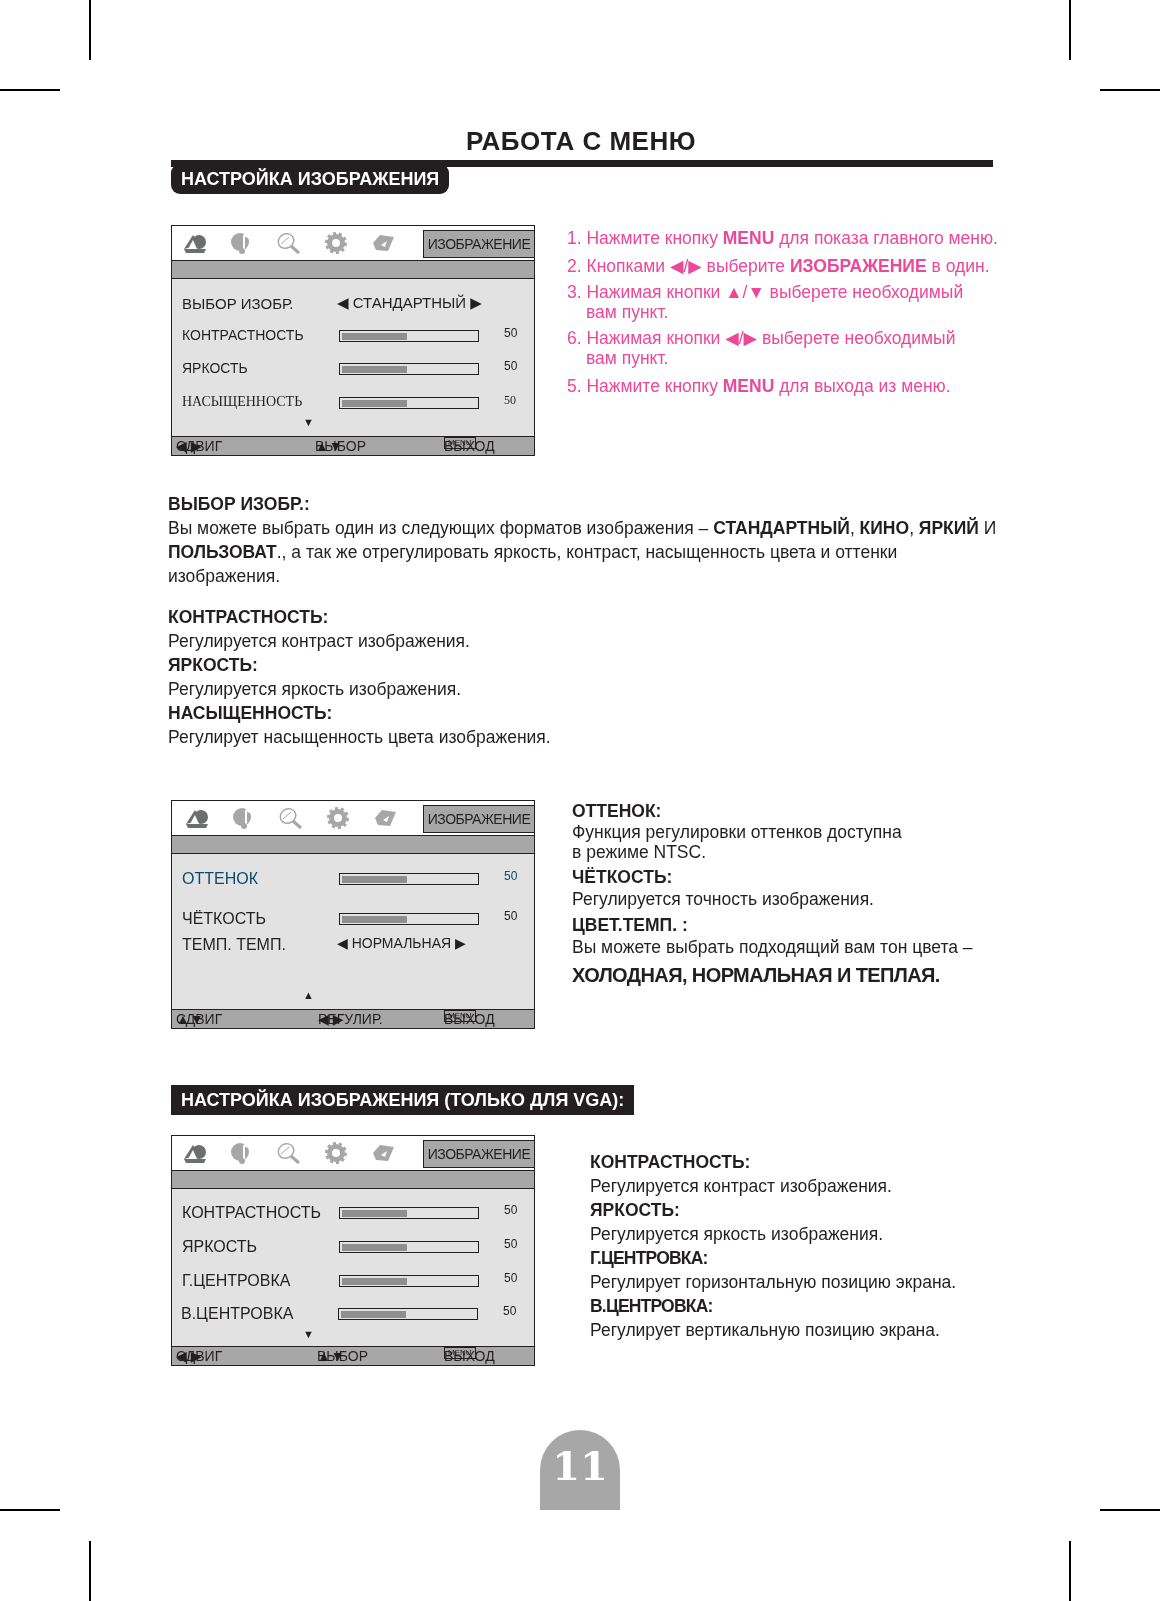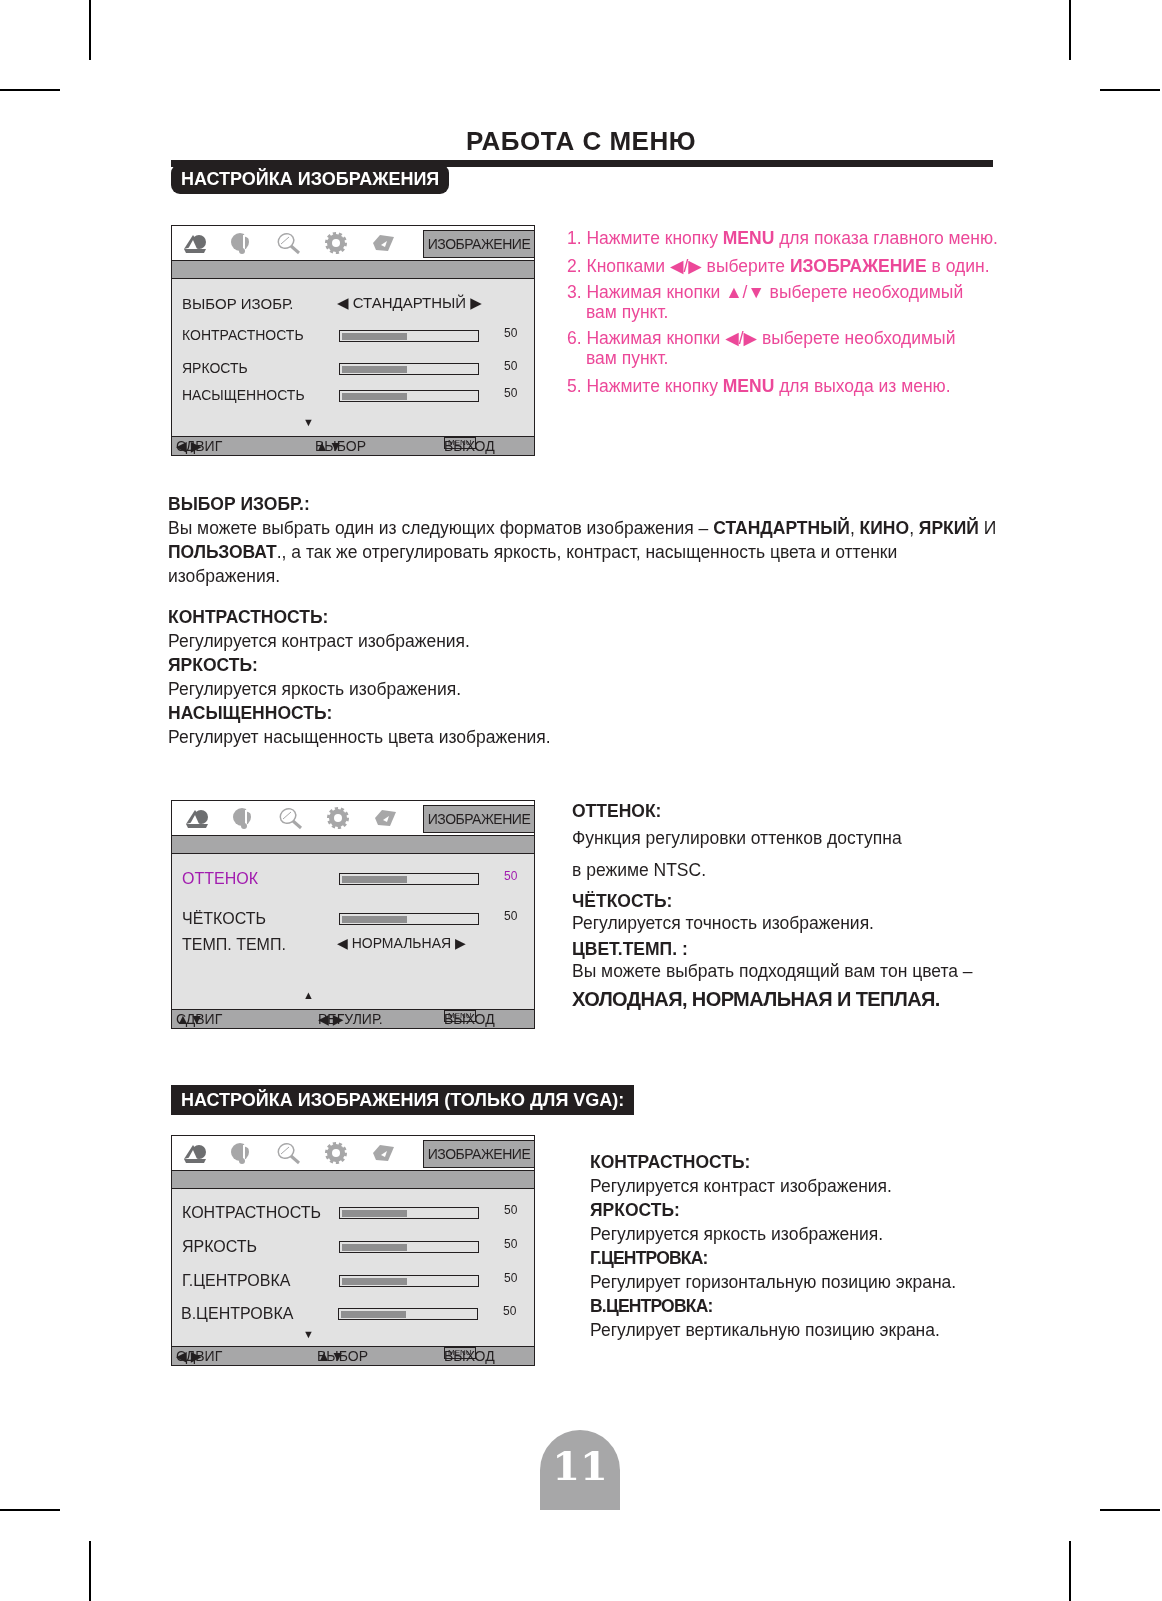--- a/index.html
+++ b/index.html
@@ -21,21 +21,21 @@
   .osd .icon { position:absolute; top:5px; width:26px; height:24px; }
   .osd .tab { position:absolute; right:-1px; top:4px; width:110px; height:26px; background:#a7a7a8; border:1.5px solid #231f20; font-size:14px; line-height:26px; text-align:center; color:#231f20; letter-spacing:-0.5px; }
   .osd .grayband { height:17px; background:#a7a7a8; border-bottom:1.5px solid #231f20; }
   .osd .body { position:relative; }
   .osd .row { position:absolute; left:10px; right:10px; height:22px; font-size:15px; color:#231f20; }
   .osd .row .lbl { position:absolute; left:0; top:2px; white-space:nowrap; }
   .osd .row .bar { position:absolute; left:157px; top:5px; width:138px; height:10px; border:1.5px solid #231f20; background:#e2e2e2; }
   .osd .row .bar .fill { position:absolute; left:2px; top:1.5px; height:7px; background:#8f8f90; }
   .osd .row .val { position:absolute; left:322px; top:1px; font-size:12px; }
   .osd .row .sel { position:absolute; left:155px; top:1px; font-size:15px; white-space:nowrap; }
-  .osd .row.dim { color:#a21caf; }
+  .osd .row.dim { color:#0c4a6e; }
   .osd .arrow-small { position:absolute; font-size:11px; }
   .osd .footer { position:absolute; left:0; right:0; bottom:0; height:18px; background:#a7a7a8; border-top:1.5px solid #231f20; font-size:14px; line-height:18px; color:#231f20; }
   .osd .footer span { position:absolute; top:0; white-space:nowrap; }
   .osd .menukey { display:inline-block; border:1px solid #231f20; font-size:8px; line-height:10px; padding:0 3px; vertical-align:2px; margin-right:4px; }
 
   .steps { font-size:17.5px; line-height:24px; color:#ec4899; }
   .steps .step { margin-bottom:4px; }
   .steps .cont { padding-left:19px; }
   .b { font-weight:bold; }
 
@@ -112,21 +112,21 @@
         </span>
       <span class="val">50</span>
     </div>
     <div class="row" style="top:79px;font-size:14px;">
       <span class="lbl">ЯРКОСТЬ</span>
       <span class="bar">
           <span class="fill" style="width: 65px;"></span>
         </span>
       <span class="val">50</span>
     </div>
-    <div class="row" style="top:106px;font-size:14px;">
+    <div class="row" style="top:113px;font-size:14px;font-family:Liberation Serif, serif;">
       <span class="lbl">НАСЫЩЕННОСТЬ</span>
       <span class="bar">
           <span class="fill" style="width: 65px;"></span>
         </span>
       <span class="val">50</span>
     </div>
     <span class="arrow-small" style="left:131px;top:137px;">▼</span>
   </div>
   <div class="footer">
     <span style="left:4px;">
@@ -237,21 +237,21 @@
       </span>
     <span style="left:272px;">
         <span class="menukey">MENU</span>
         <span>ВЫХОД</span>
       </span>
   </div>
 </div>
 
 <div class="abs txt" style="left:572px;top:800px;width:420px;line-height:22px;">
   <div class="hd">ОТТЕНОК:</div>
-  <div style="width:330px;line-height:32px;">Функция регулировки оттенков доступна в режиме NTSC.</div>
+  <div style="width:330px;line-height:20px;">Функция регулировки оттенков доступна в режиме NTSC.</div>
   <div class="hd" style="margin-top:4px;">ЧЁТКОСТЬ:</div>
   <div>Регулируется точность изображения.</div>
   <div class="hd" style="margin-top:4px;">ЦВЕТ.ТЕМП. :</div>
   <div>Вы можете выбрать подходящий вам тон цвета –</div>
   <div style="font-weight:bold;font-size:20px;margin-top:6px;letter-spacing:-0.6px;"><span>ХОЛОДНАЯ</span><span>, </span><span>НОРМАЛЬНАЯ</span><span> И </span><span>ТЕПЛАЯ</span><span>.</span></div>
 </div>
 
 <div class="abs section-bar" style="left:171px;top:1085px;">НАСТРОЙКА ИЗОБРАЖЕНИЯ (ТОЛЬКО ДЛЯ VGA):</div>
 
 <div class="osd" style="left:171px;top:1135px;height:229px;">

